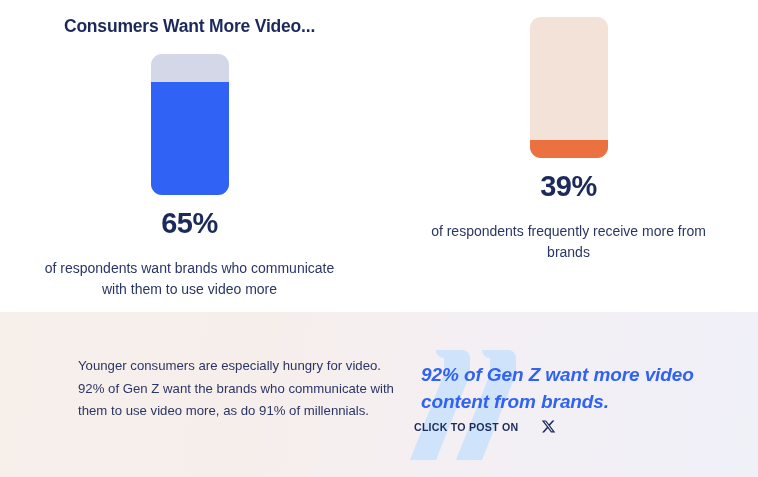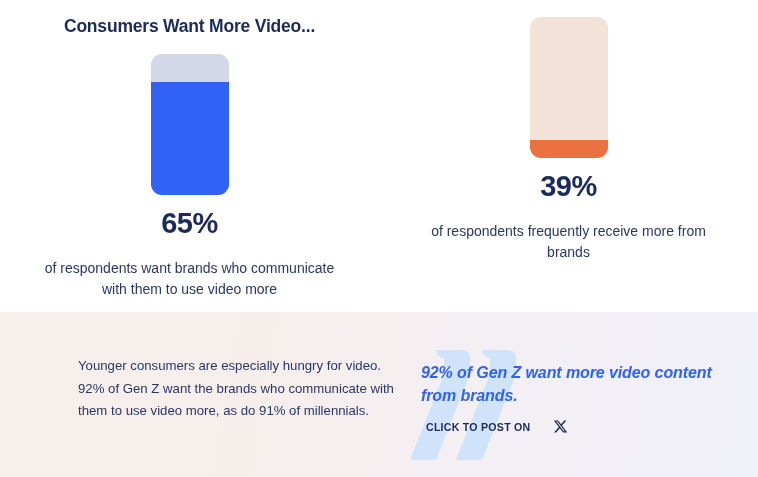--- a/index.html
+++ b/index.html
@@ -123,31 +123,31 @@
     width: 118px;
     height: 118px;
     pointer-events: none;
   }
 
   .quote-text {
     position: absolute;
     left: 17px;
     top: 18px;
     width: 320px;
-    font-size: 16px;
+    font-size: 19px;
     font-weight: bold;
     font-style: italic;
     line-height: 1.42;
     color: #2f62f5;
     letter-spacing: -0.1px;
   }
 
   .post-row {
     position: absolute;
-    left: 22px;
+    left: 10px;
     top: 75px;
     display: flex;
     align-items: center;
     gap: 23px;
     cursor: pointer;
   }
   .post-label {
     font-size: 10.6px;
     font-weight: bold;
     letter-spacing: 0.25px;

